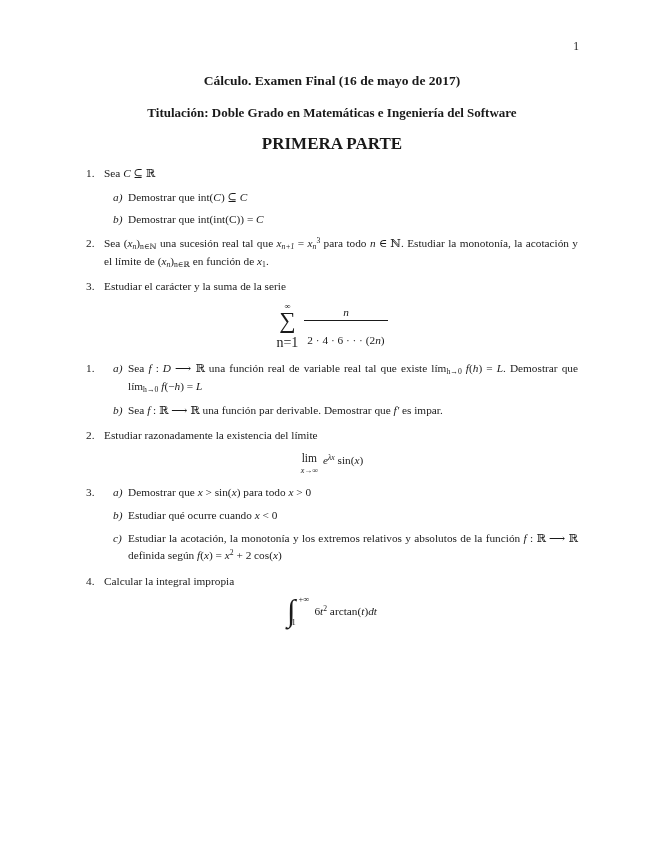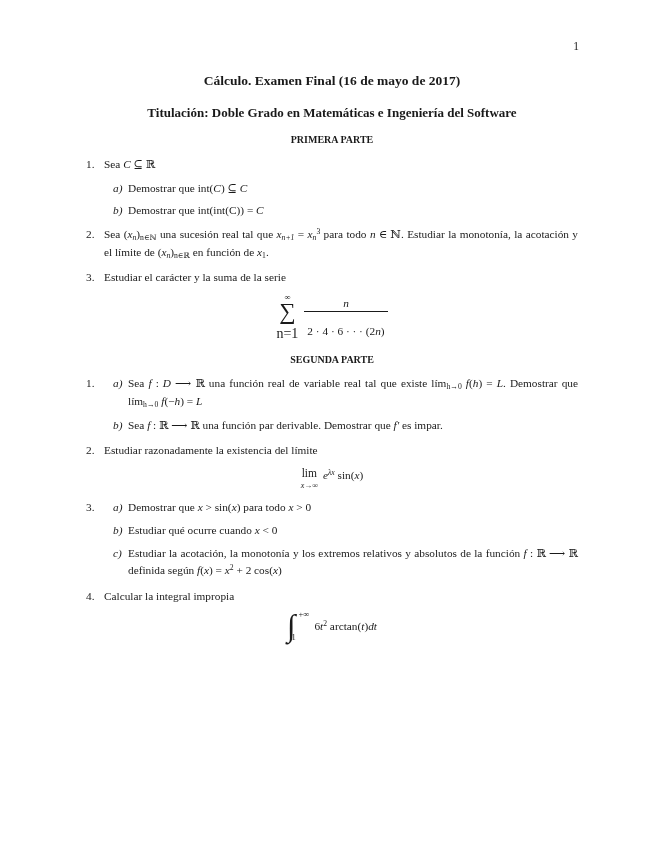--- a/index.html
+++ b/index.html
@@ -10,21 +10,21 @@
     color:#1a1a1a;
     font-family:"Liberation Serif","DejaVu Serif",serif;
     font-size:11.3px;
     box-sizing:border-box;
     padding:73px 77px 0 86px;
     overflow:hidden;
   }
   .page-number{position:absolute;top:40px;right:76px;font-size:11.5px;}
   .doc-title{text-align:center;font-weight:700;font-size:13.5px;}
   .doc-subtitle{text-align:center;font-weight:700;font-size:13px;margin-top:16px;}
-  .part-heading{text-align:center;font-weight:700;font-size:10px;margin-top:13px;}
+  .part-heading{text-align:center;font-weight:700;font-size:17px;margin-top:13px;}
 
   .item{display:flex;align-items:baseline;}
   .num{width:18px;flex-shrink:0;}
   .num-wide{width:27px;flex-shrink:0;}
   .alpha{width:15px;flex-shrink:0;font-style:italic;}
   .txt{flex:1;text-align:justify;line-height:1.58;}
   .lvl2{margin-left:27px;}
   .subwrap{flex:1;}
 
   .mt11{margin-top:11px;} .mt10{margin-top:10px;} .mt9{margin-top:9px;}
@@ -105,21 +105,20 @@
       <span class="sum-top">∞</span>
       <span class="sum-sym">∑</span>
       <span class="sum-bot">n=1</span>
     </span>
     <span class="frac">
       <span class="frac-num"><span class="i">n</span></span>
       <span class="frac-den"><span>2 · 4 · 6 · · · (2</span><span class="i">n</span><span>)</span></span>
     </span>
   </div>
 
-  <div class="part-heading mt13">SEGUNDA PARTE</div>
 
   <div class="item mt10">
     <span class="num-wide">1.</span>
     <div class="subwrap">
       <div class="item">
         <span class="alpha"><span class="i">a</span><span>)</span></span>
         <span class="txt"><span>Sea </span><span class="i">f</span><span> : </span><span class="i">D</span><span> ⟶ ℝ una función real de variable real tal que existe lím</span><span class="sub">h→0</span><span> </span><span class="i">f</span><span>(</span><span class="i">h</span><span>) = </span><span class="i">L</span><span>. Demostrar que lím</span><span class="sub">h→0</span><span> </span><span class="i">f</span><span>(−</span><span class="i">h</span><span>) = </span><span class="i">L</span></span>
       </div>
       <div class="item mt5">
         <span class="alpha"><span class="i">b</span><span>)</span></span>

